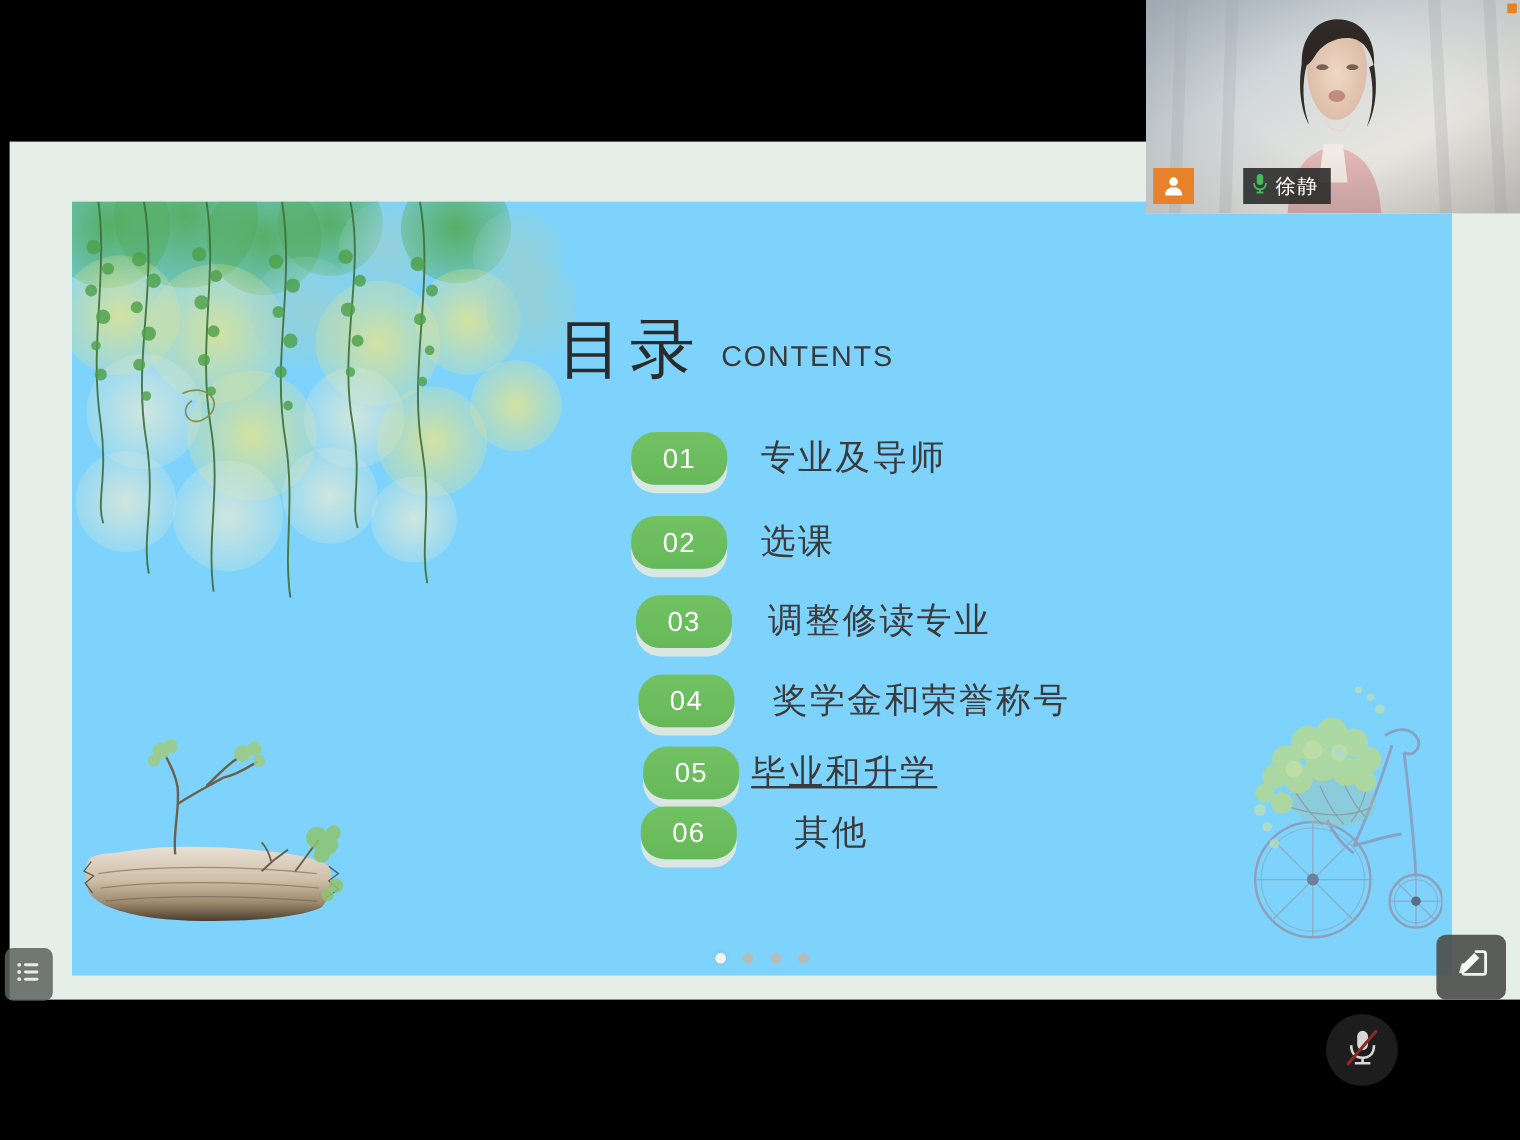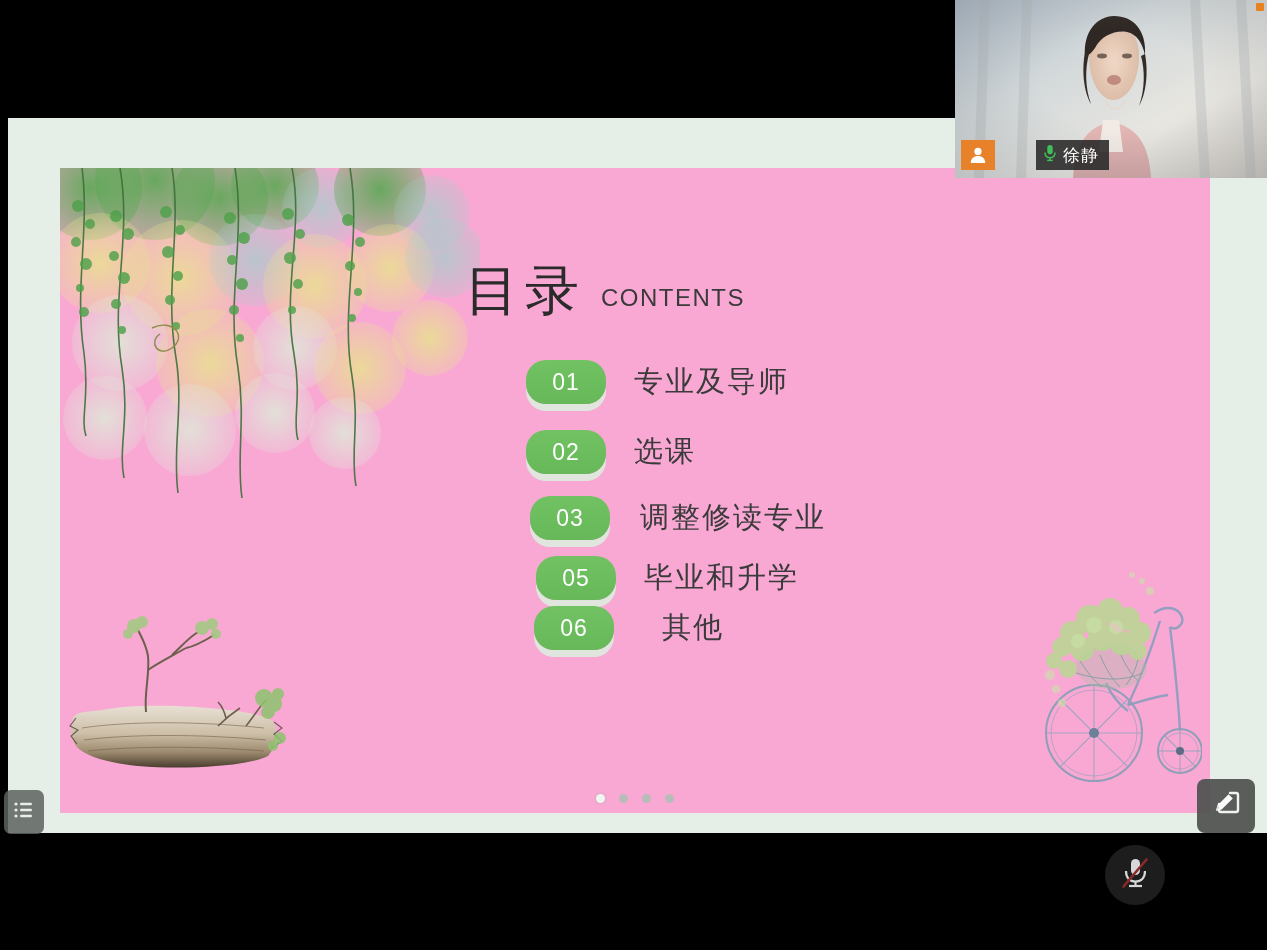--- a/index.html
+++ b/index.html
@@ -13,21 +13,21 @@
 
   
   .stage{
     position:absolute; left:8px; top:118px; width:1259px; height:715px;
     background:#e6efe7;
   }
 
   
   .slide{
     position:absolute; left:60px; top:168px; width:1150px; height:645px;
-    background:#f9a8d4; overflow:hidden;
+    background:#7dd3fc; overflow:hidden;
   }
 
   
   .foliage{ position:absolute; left:0; top:0; width:420px; height:350px; overflow:visible; }
 
   
   .heading{ position:absolute; left:405px; top:95px; display:flex; align-items:flex-end; gap:16px; }
   .heading .cn{
     font-family:"DejaVu Serif", serif;
     font-size:54px; line-height:56px; color:#2b2b2b; letter-spacing:6px; font-weight:400;
@@ -58,21 +58,21 @@
   .r0{ margin-left:0px;  margin-top:0px;  }
   .r1{ margin-left:0px;  margin-top:26px; }
   .r2{ margin-left:4px;  margin-top:22px; }
   .r3{ margin-left:6px;  margin-top:22px; }
   .r4{ margin-left:10px; margin-top:16px; }
   .r5{ margin-left:8px;  margin-top:6px;gap:16px;  }
   .g0 .clabel{ margin-left:28px; }
   .g1 .clabel{ margin-left:28px; }
   .g2 .clabel{ margin-left:30px; }
   .g3 .clabel{ margin-left:32px; }
-  .g4 .clabel{ margin-left:28px; }
+  .g4 .clabel{ margin-left:10px;text-decoration:underline; }
   .g5 .clabel{ margin-left:32px; }
 
   
   .driftwood{ position:absolute; left:8px; top:440px; width:230px; height:185px; }
 
   
   .bicycle{ position:absolute; right:8px; bottom:18px; width:170px; height:240px; }
 
   
   .dots{
@@ -240,20 +240,24 @@
       <div class="citem r1 g1">
         <div class="badge">02</div>
         <div class="clabel">选课</div>
       </div>
 
       <div class="citem r2 g2">
         <div class="badge">03</div>
         <div class="clabel">调整修读专业</div>
       </div>
 
+      <div class="citem r3 g3">
+        <div class="badge">04</div>
+        <div class="clabel">奖学金和荣誉称号</div>
+      </div>
 
       <div class="citem r4 g4">
         <div class="badge">05</div>
         <div class="clabel">毕业和升学</div>
       </div>
 
       <div class="citem r5 g5">
         <div class="badge">06</div>
         <div class="clabel">其他</div>
       </div>

